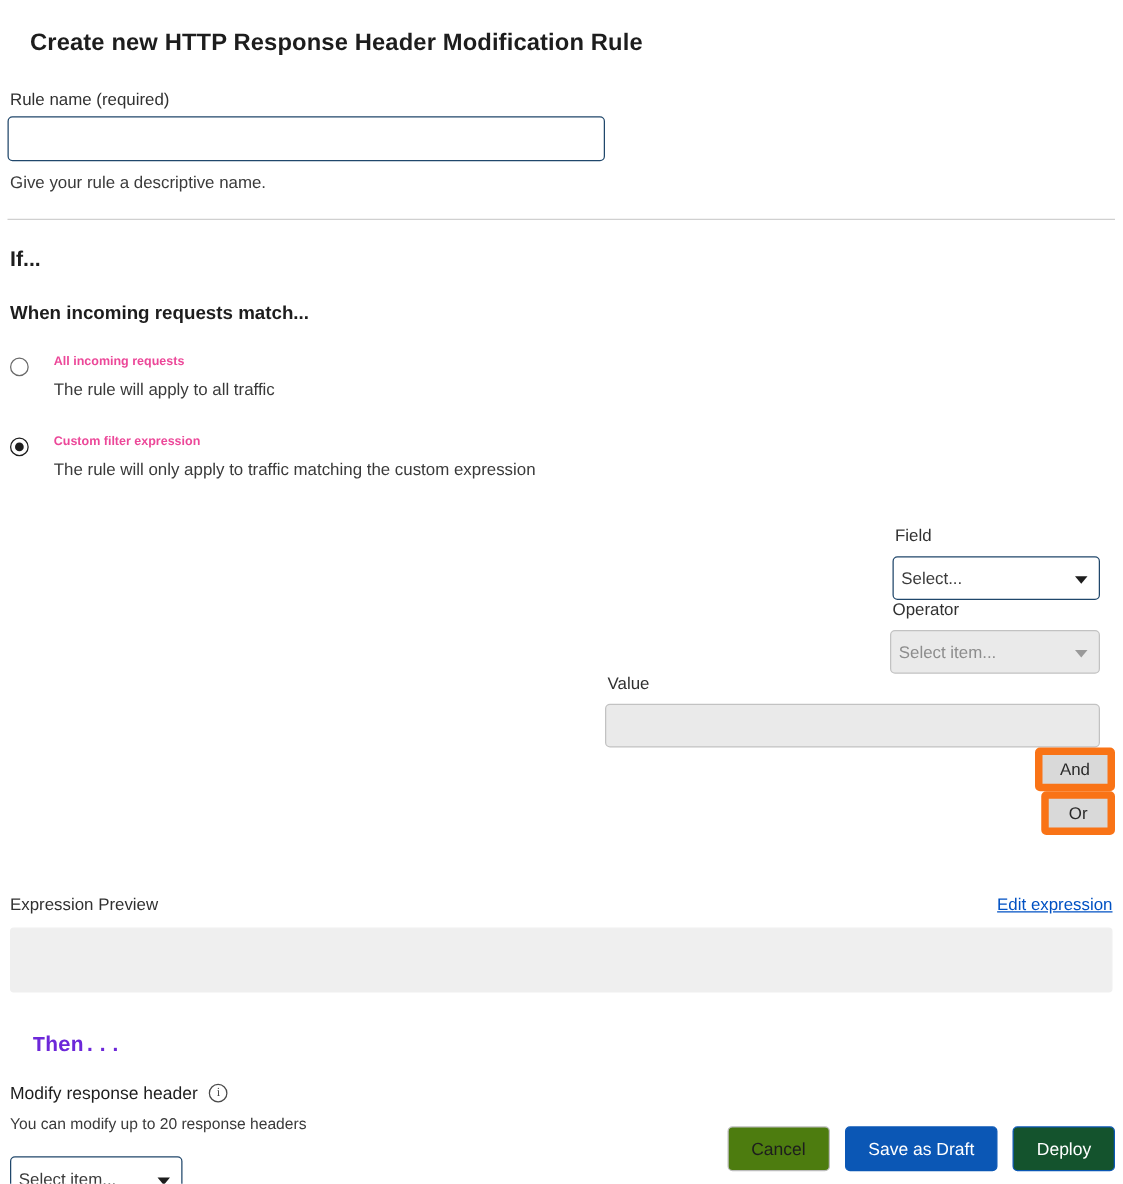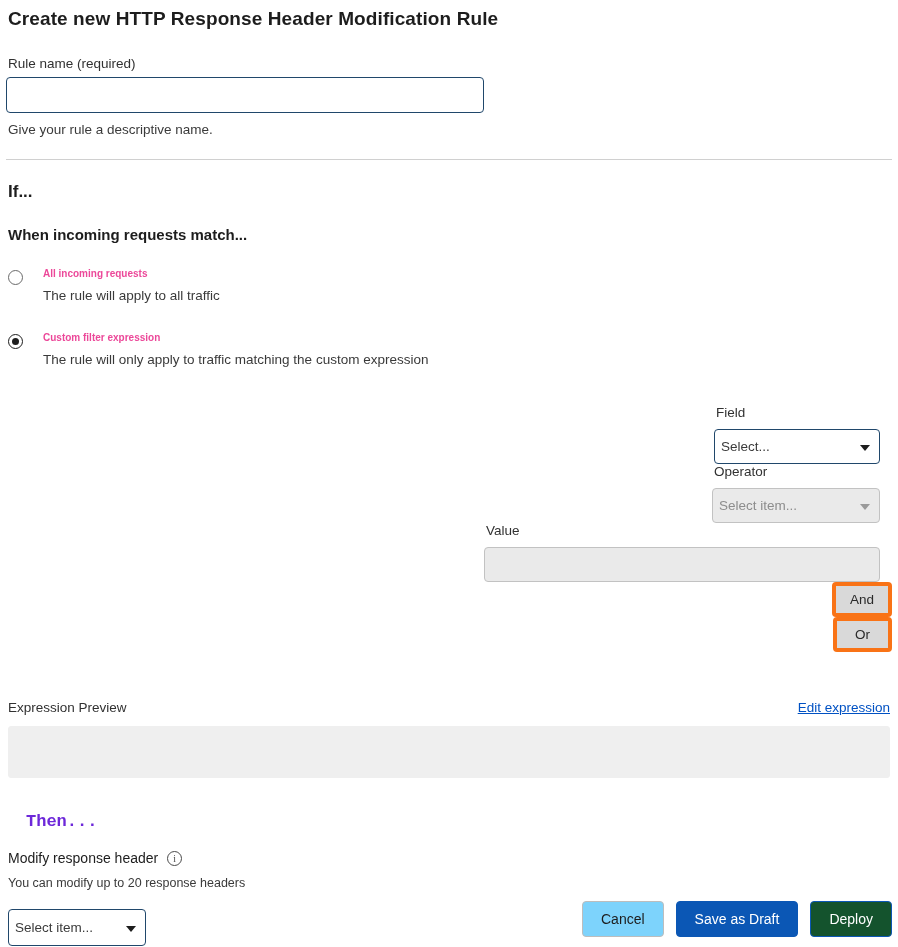--- a/index.html
+++ b/index.html
@@ -18,21 +18,21 @@
     width: 898px;
     height: 947px;
     overflow: hidden;
     padding: 0 6px;
   }
 
   .page-title {
     font-size: 19px;
     font-weight: bold;
     color: #1d1d1d;
-    margin: 0;
+    margin: 16px;
     padding: 8px 0 0 2px;
     letter-spacing: 0.1px;
   }
 
   .field-label {
     font-size: 13.5px;
     color: #313131;
     margin: 0 0 6px 2px;
   }
 
@@ -171,21 +171,21 @@
     padding: 0 10px;
     font-size: 13.5px;
     font-family: "Liberation Sans", sans-serif;
     color: #8d8d8d;
   }
 
   .logic-btn {
     height: 35px;
     min-width: 59px;
     padding: 0 14px;
-    border: 4px solid #f97316;
+    border: 6px solid #f97316;
     border-radius: 4px;
     background: #d9d9d9;
     font-size: 13.5px;
     font-family: "Liberation Sans", sans-serif;
     color: #2a2a2a;
     cursor: pointer;
     margin-left: 8px;
   }
   .logic-btn.first { margin-left: 12px; }
 
@@ -291,21 +291,21 @@
     height: 36px;
     border-radius: 4px;
     font-size: 14px;
     font-family: "Liberation Sans", sans-serif;
     cursor: pointer;
     padding: 0 18px;
     margin-left: 12px;
     border: 1px solid transparent;
   }
   .btn-cancel {
-    background: #7dd3fc;
+    background: #4d7c0f;
     border-color: #bdbdbd;
     color: #1d1d1d;
   }
   .btn-draft {
     background: #0b57b5;
     color: #ffffff;
     border-color: #0b57b5;
   }
   .btn-deploy {
     background: #14532d;

